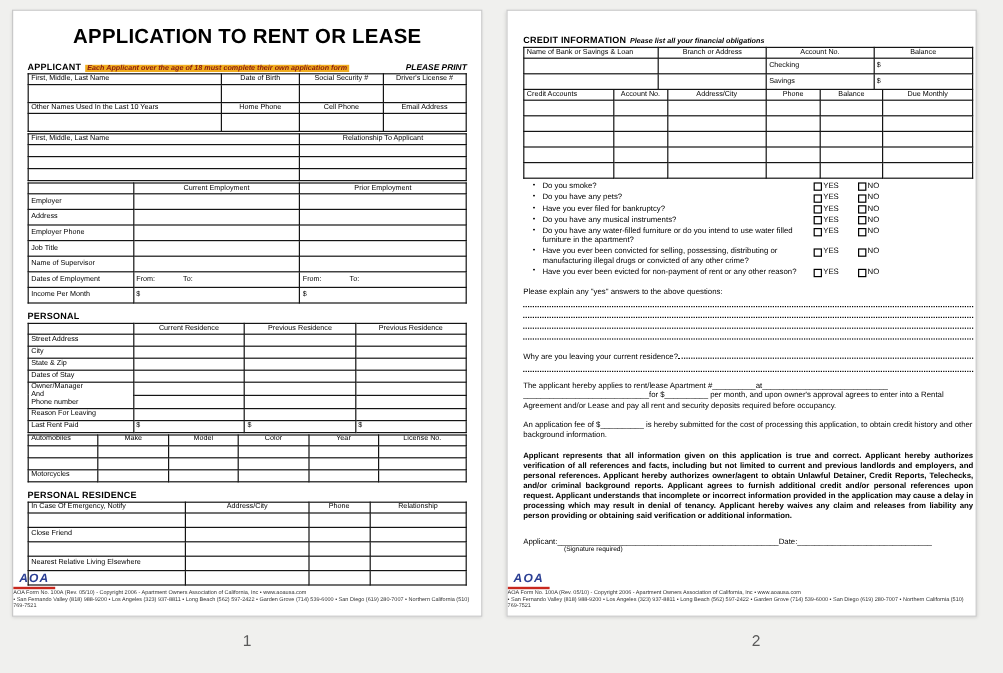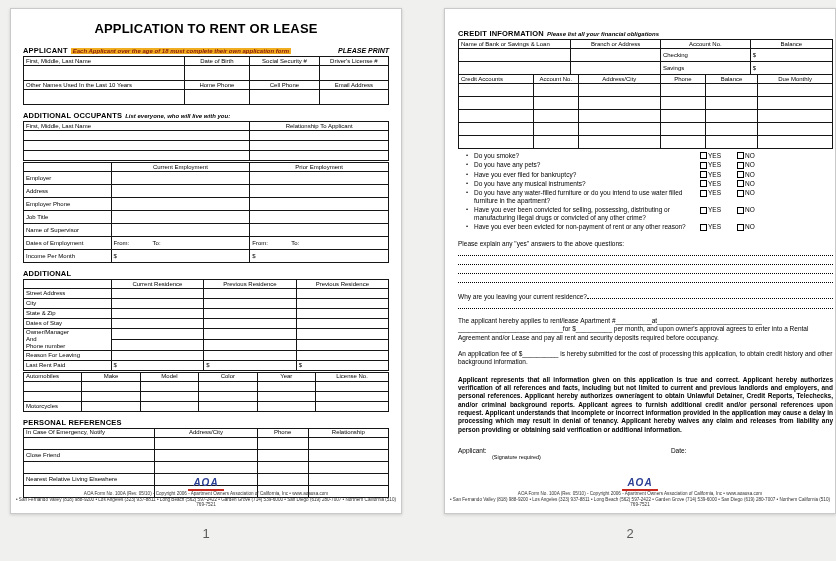--- a/index.html
+++ b/index.html
@@ -8,25 +8,25 @@
     background:#f0f0ee;
     font-family:"Liberation Sans","DejaVu Sans",sans-serif;
     color:#000;
   }
   .page{
     position:absolute;top:8px;width:392px;height:506px;background:#fff;
     border:1px solid #c9c9c9;box-shadow:0 1px 3px rgba(0,0,0,.15);
     box-sizing:border-box;overflow:hidden;
   }
   .page1{left:10px;padding:10px 12px 4px 12px;}
-  .page2{left:444px;padding:20px 2px 4px 13px;}
+  .page2{left:422px;padding:20px 2px 4px 13px;}
   .pageno{position:absolute;top:526px;font-size:13px;color:#5a5a5a;width:20px;text-align:center;}
   .pn1{left:196px;} .pn2{left:620px;}
 
-  .doc-title{text-align:center;font-size:13px;font-weight:bold;margin:2px 0 10px 0;letter-spacing:.2px;}
+  .doc-title{text-align:center;font-size:17px;font-weight:bold;margin:2px 0 10px 0;letter-spacing:.2px;}
 
   .sec{display:flex;align-items:baseline;gap:3px;margin-top:6px;}
   .sec:first-of-type{margin-top:0;}
   .sechead{font-size:7.5px;font-weight:bold;letter-spacing:.2px;white-space:nowrap;}
   .note{font-size:6px;font-style:italic;font-weight:bold;}
   .hl{background:var(--hl-bg,#f0ad1f);color:var(--hl-tx,#8b1a10);padding:0 2px;}
   .pp{margin-left:auto;font-size:7px;font-weight:bold;font-style:italic;white-space:nowrap;}
 
   table{width:100%;border-collapse:collapse;table-layout:fixed;margin-top:1px;}
   td{
@@ -58,21 +58,21 @@
   .prompt{font-size:6.5px;margin-top:9px;}
   .ansline{border-bottom:1px dotted #000;height:7px;margin-top:1px;}
   .whyrow{display:flex;align-items:baseline;font-size:6.5px;margin-top:9px;}
   .whyrow .dotfill{flex:1;border-bottom:1px dotted #000;height:6px;}
   .para{font-size:6.5px;line-height:1.28;margin-top:8px;white-space:pre-line;}
   .para.wrap{white-space:normal;}
   .legal{font-weight:bold;text-align:justify;margin-top:9px;}
   .sigrow{font-size:6.5px;margin-top:13px;white-space:nowrap;overflow:hidden;}
   .signote{font-size:5.5px;margin-left:34px;margin-top:0px;}
 
-  .footer{position:absolute;left:0;right:0;bottom:5px;text-align:center;}
+  .footer{position:absolute;left:0;right:0;bottom:5px;}
   .logo{display:inline-block;font-size:10px;font-weight:bold;font-style:italic;
         color:var(--logo-blue,#2b3f94);letter-spacing:1px;line-height:1;
         border-bottom:2px solid var(--logo-red,#c8281e);padding:0 5px 1px 5px;}
   .foot-line{font-size:4.6px;color:#333;line-height:1.25;}
 </style>
 </head>
 <body style="--hl-bg: #f0ad1f; --hl-tx: #8b1a10; --logo-blue: #2b3f94; --logo-red: #c8281e; background: rgb(240, 240, 238);">
 
 <div class="page page1">
   <div class="doc-title">APPLICATION TO RENT OR LEASE</div>
@@ -110,24 +110,20 @@
         </tr>
         <tr>
           <td></td>
           <td></td>
           <td></td>
           <td></td>
         </tr>
       </tbody>
   </table>
 
-  <div class="sec">
-    <span class="sechead">ADDITIONAL OCCUPANTS</span>
-    <span class="note">List everyone, who will live with you:</span>
-  </div>
   <table class="t-occ">
     <colgroup>
         <col style="width:62%">
         <col style="width:38%">
       </colgroup>
     <tbody>
         <tr class="head">
           <td>First, Middle, Last Name</td>
           <td>Relationship To Applicant</td>
         </tr>
@@ -190,21 +186,21 @@
         </tr>
         <tr>
           <td>Income Per Month</td>
           <td style="text-align: left;">$</td>
           <td style="text-align: left;">$</td>
         </tr>
       </tbody>
   </table>
 
   <div class="sec">
-    <span class="sechead">ADDITIONAL</span>
+    <span class="sechead">PERSONAL</span>
   </div>
   <table class="t-res">
     <colgroup>
         <col style="width:24%">
         <col style="width:25.4%">
         <col style="width:25.3%">
         <col style="width:25.3%">
       </colgroup>
     <tbody>
         <tr class="head">
@@ -304,21 +300,21 @@
           <td></td>
           <td></td>
           <td></td>
           <td></td>
           <td></td>
         </tr>
       </tbody>
   </table>
 
   <div class="sec">
-    <span class="sechead">PERSONAL REFERENCES</span>
+    <span class="sechead">PERSONAL RESIDENCE</span>
   </div>
   <table class="t-ref">
     <colgroup>
         <col style="width:36%">
         <col style="width:28%">
         <col style="width:14%">
         <col style="width:22%">
       </colgroup>
     <tbody>
         <tr class="head">

